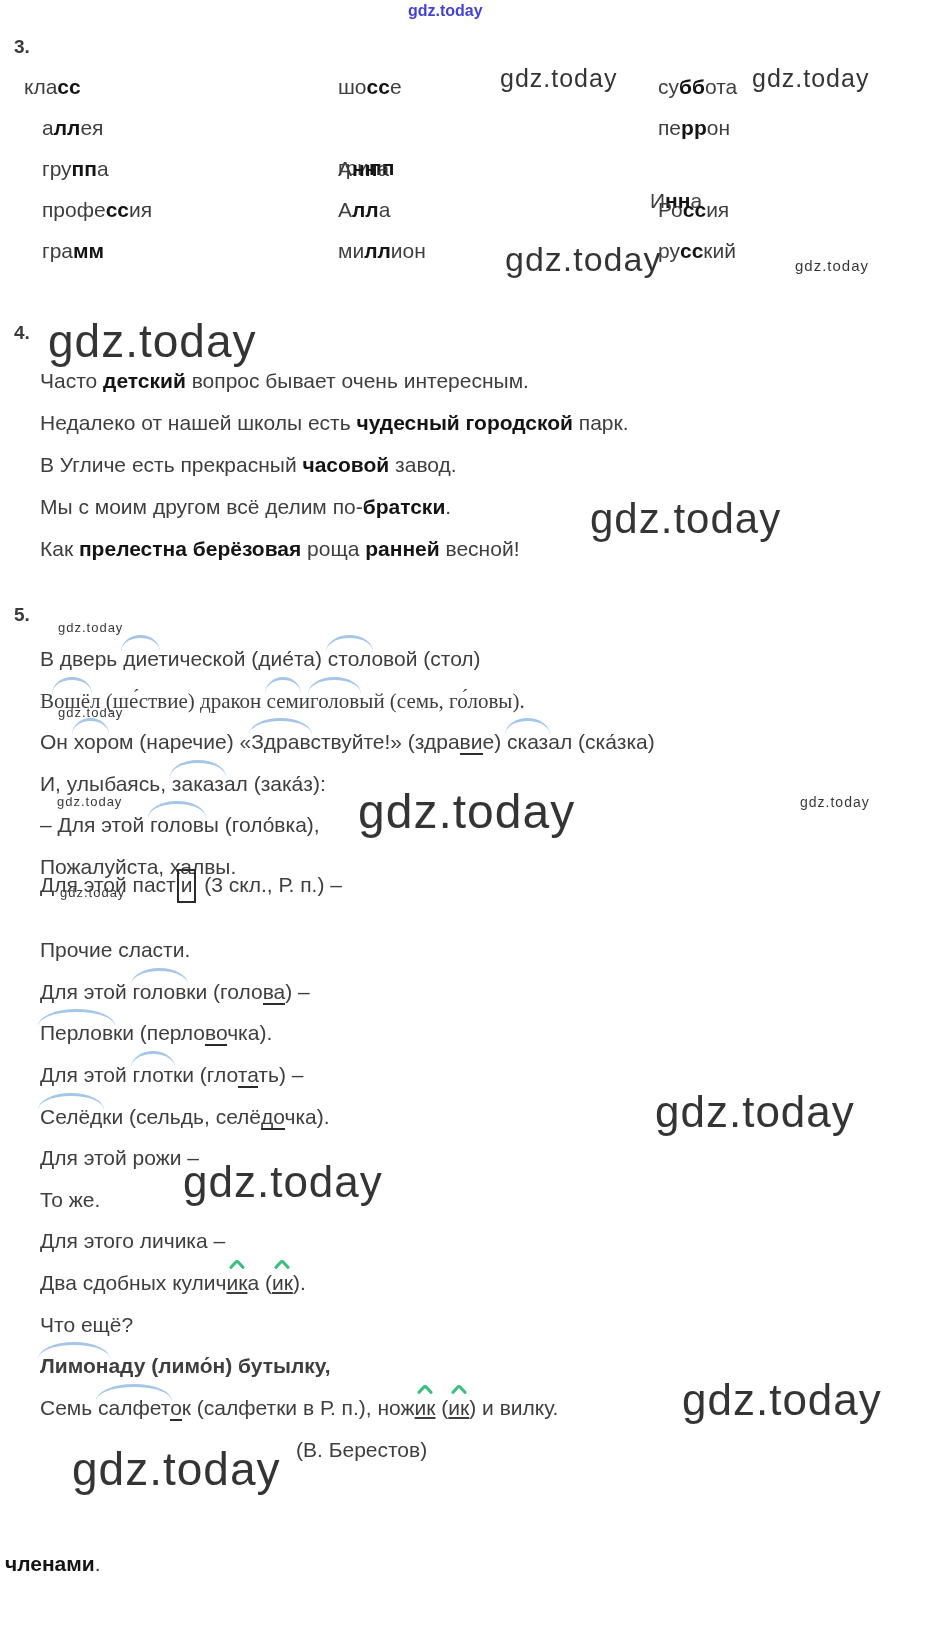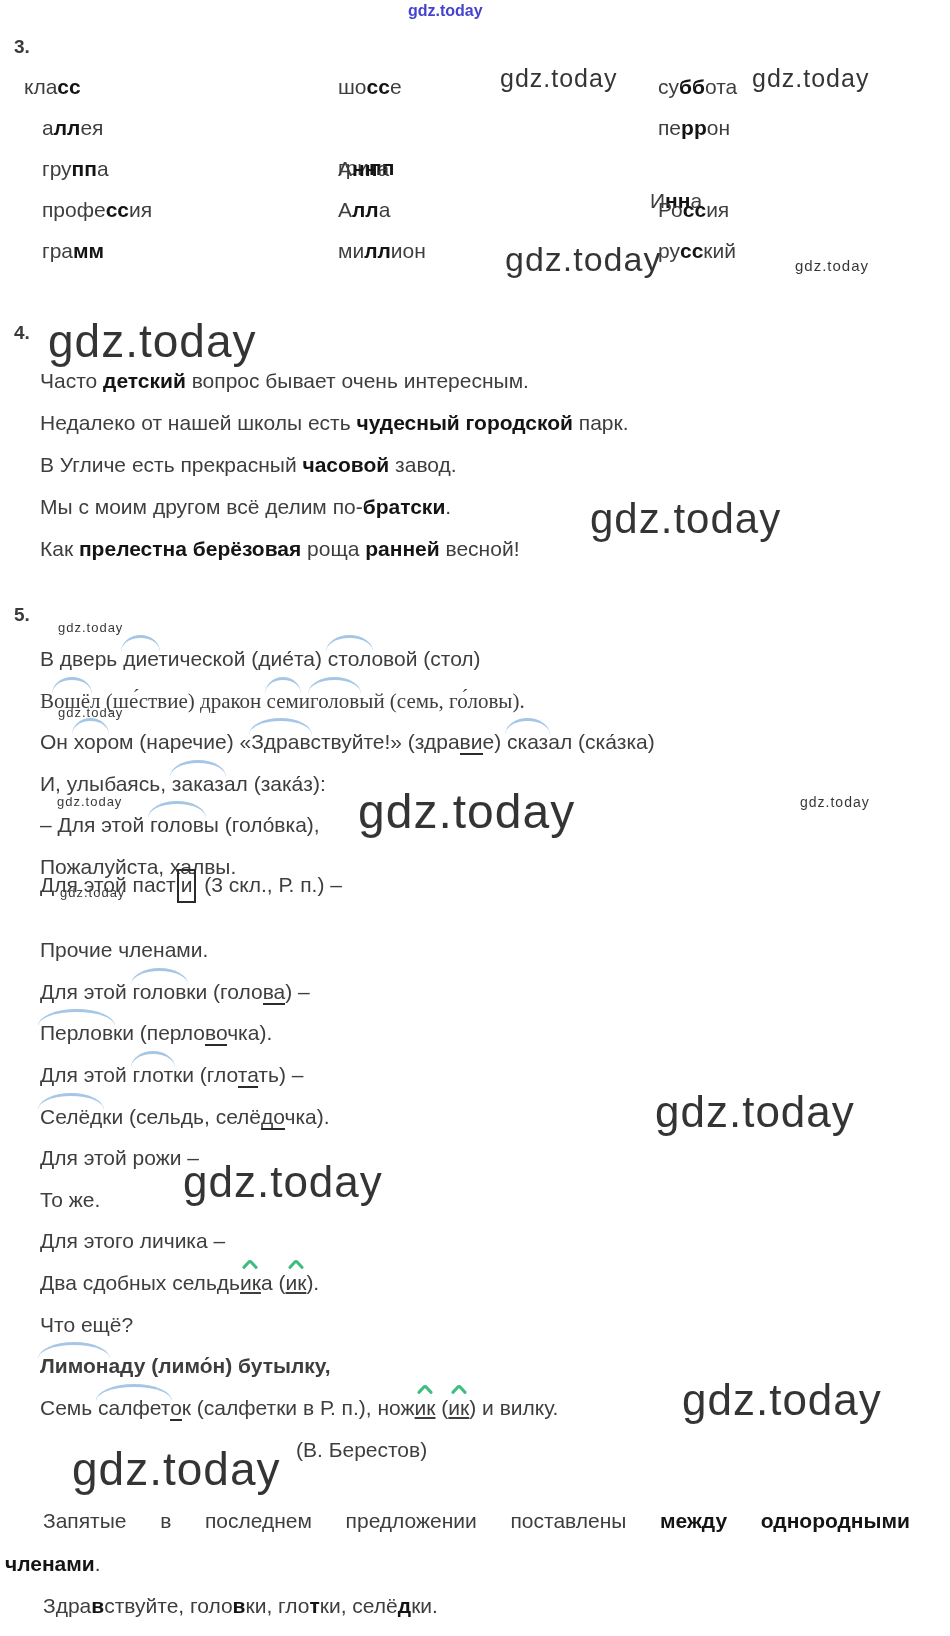--- a/index.html
+++ b/index.html
@@ -83,43 +83,31 @@
       <div class="line" style="top: 536px;"><span>Как </span><span class="b">прелестна берёзовая</span><span> роща </span><span class="b">ранней</span><span> весной!</span></div>
     </div>
   <div id="s5">
       <div class="line" style="top: 646px;"><span>В дверь </span><span class="m-root">дие</span><span>тической (дие́та) </span><span class="m-root">стол</span><span>овой (стол)</span></div>
       <div class="line" style="top: 688px; font-family: Liberation Serif, serif;"><span>В</span><span class="m-root">ошё</span><span>л (ше́ствие) дракон </span><span class="m-root">сем</span><span>и</span><span class="m-root">голов</span><span>ый (семь, го́ловы).</span></div>
       <div class="line" style="top: 729px;"><span>Он </span><span class="m-root">хор</span><span>ом (наречие) «</span><span class="m-root">Здрав</span><span>ствуйте!» (здра</span><span class="m-u">ви</span><span>е) </span><span class="m-root">сказ</span><span>ал (ска́зка)</span></div>
       <div class="line" style="top: 771px;"><span>И, улыбаясь, </span><span class="m-root">заказ</span><span>ал (зака́з):</span></div>
       <div class="line" style="top: 812px;"><span>– Для этой </span><span class="m-root">голов</span><span>ы (голо́вка),</span></div>
       <div class="line" style="top: 854px;"><span>Пожалуйста, халвы.</span></div>
       <div class="line" style="top: 872px;"><span>Для этой паст</span><span class="m-box">и</span><span> (3 скл., Р. п.) –</span></div>
-      <div class="line" style="top: 937px;"><span>Прочие членами.</span></div>
+      <div class="line" style="top: 937px;"><span>Прочие сласти.</span></div>
       <div class="line" style="top: 979px;"><span>Для этой </span><span class="m-root">голов</span><span>ки (голо</span><span class="m-u">ва</span><span>) –</span></div>
       <div class="line" style="top: 1020px;"><span class="m-root">Перлов</span><span>ки (перло</span><span class="m-u">во</span><span>чка).</span></div>
       <div class="line" style="top: 1062px;"><span>Для этой </span><span class="m-root">глот</span><span>ки (гло</span><span class="m-u">та</span><span>ть) –</span></div>
       <div class="line" style="top: 1104px;"><span class="m-root">Селёд</span><span>ки (сельдь, селё</span><span class="m-u">до</span><span>чка).</span></div>
       <div class="line" style="top: 1145px;"><span>Для этой рожи –</span></div>
       <div class="line" style="top: 1187px;"><span>То же.</span></div>
       <div class="line" style="top: 1228px;"><span>Для этого личика –</span></div>
-      <div class="line" style="top: 1270px;"><span>Два сдобных сельдь</span><span class="m-suf">ик</span><span>а (</span><span class="m-suf">ик</span><span>).</span></div>
+      <div class="line" style="top: 1270px;"><span>Два сдобных кулич</span><span class="m-suf">ик</span><span>а (</span><span class="m-suf">ик</span><span>).</span></div>
       <div class="line" style="top: 1312px;"><span>Что ещё?</span></div>
       <div class="line" style="top: 1353px; font-weight: bold;"><span class="m-root">Лимон</span><span>аду (лимо́н) бутылку,</span></div>
       <div class="line" style="top: 1395px;"><span>Семь </span><span class="m-root">салфет</span><span class="m-u">о</span><span>к (салфетки в Р. п.), нож</span><span class="m-suf">ик</span><span> (</span><span class="m-suf">ик</span><span>) и вилку.</span></div>
     </div>
 
   <div class="line" style="left:296px;top:1437px;">(В. Берестов)</div>
 
-  <div class="note" style="top:1509px;">
-    <div class="jline indent" id="note1l1">
-        <span>Запятые</span>
-        <span>в</span>
-        <span>последнем</span>
-        <span>предложении</span>
-        <span>поставлены</span>
-        <span class="b">между</span>
-        <span class="b">однородными</span>
-      </div>
-  </div>
   <div class="line" id="note1l2" style="left:5px;top:1551px;"><span class="b">членами</span><span>.</span></div>
-  <div class="line" id="finalLine" style="left:43px;top:1593px;"><span>Здра</span><span class="b">в</span><span>ствуйте, голо</span><span class="b">в</span><span>ки, гло</span><span class="b">т</span><span>ки, селё</span><span class="b">д</span><span>ки.</span></div>
 
 </div>
 
 </body></html>

